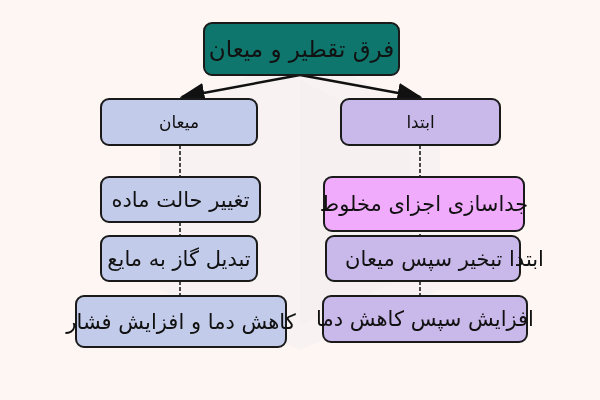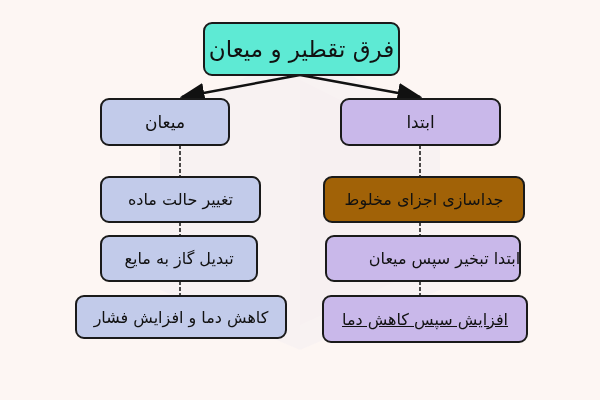--- a/index.html
+++ b/index.html
@@ -4,21 +4,21 @@
 <style>
   html, body { margin:0; padding:0; }
   body { width:600px; height:400px; background:#fdf6f3; position:relative; overflow:hidden;
          font-family:"DejaVu Sans", sans-serif; }
   .wm { position:absolute; left:150px; top:40px; width:300px; height:320px; opacity:0.35; }
   .box { position:absolute; box-sizing:border-box; border:2px solid #1a1a1a; border-radius:9px;
          display:flex; align-items:center; justify-content:center; direction:rtl;
          color:#111; white-space:nowrap; }
   .title { font-size:23px; }
   .hdr { font-size:17px; }
-  .item { font-size:16px; }
+  .item { font-size:21px; }
   svg.lines { position:absolute; left:0; top:0; }
 </style>
 </head>
 <body>
 
 <svg class="wm" viewBox="0 0 300 320">
   <polygon points="150,10 290,80 290,250 150,310 10,250 10,80" fill="#f1ecf2"></polygon>
   <polygon points="150,40 260,95 260,235 150,285" fill="#ece6f0"></polygon>
 </svg>
 
@@ -33,24 +33,24 @@
   <g stroke="#111" stroke-width="1.5" stroke-dasharray="4,2">
     <line x1="180" y1="145" x2="180" y2="176"></line>
     <line x1="180" y1="222" x2="180" y2="235"></line>
     <line x1="180" y1="281" x2="180" y2="295"></line>
     <line x1="420" y1="145" x2="420" y2="176"></line>
     <line x1="420" y1="222" x2="420" y2="235"></line>
     <line x1="420" y1="281" x2="420" y2="295"></line>
   </g>
 </svg>
 
-<div class="box title" style="left:203px;top:22px;width:197px;height:54px;background:#5eead4;">فرق تقطیر و میعان</div>
+<div class="box title" style="left:203px;top:22px;width:197px;height:54px;background:#0f766e;">فرق تقطیر و میعان</div>
 
-<div class="box hdr" style="left:100px;top:98px;width:130px;height:48px;background:#c2cbea;">میعان</div>
+<div class="box hdr" style="left:100px;top:98px;width:158px;height:48px;background:#c2cbea;">میعان</div>
 <div class="box hdr" style="left:340px;top:98px;width:161px;height:48px;background:#c9b8ea;">ابتدا</div>
 
 <div class="box item" style="left:100px;top:176px;width:161px;height:47px;background:#c2cbea;">تغییر حالت ماده</div>
 <div class="box item" style="left:100px;top:235px;width:158px;height:47px;background:#c2cbea;">تبدیل گاز به مایع</div>
-<div class="box item" style="left:75px;top:295px;width:212px;height:44px;background:#c2cbea;text-align:right;">کاهش دما و افزایش فشار</div>
+<div class="box item" style="left:75px;top:295px;width:212px;height:53px;background:#c2cbea;text-align:right;">کاهش دما و افزایش فشار</div>
 
-<div class="box item" style="left:323px;top:176px;width:202px;height:47px;background:#a16207;">جداسازی اجزای مخلوط</div>
+<div class="box item" style="left:323px;top:176px;width:202px;height:56px;background:#f0abfc;">جداسازی اجزای مخلوط</div>
 <div class="box item" style="left:325px;top:235px;width:196px;height:47px;background:#c9b8ea;padding-left:43px;">ابتدا تبخیر سپس میعان</div>
-<div class="box item" style="left:322px;top:295px;width:206px;height:48px;background:#c9b8ea;text-decoration:underline;">افزایش سپس کاهش دما</div>
+<div class="box item" style="left:322px;top:295px;width:206px;height:48px;background:#c9b8ea;">افزایش سپس کاهش دما</div>
 
 </body></html>

